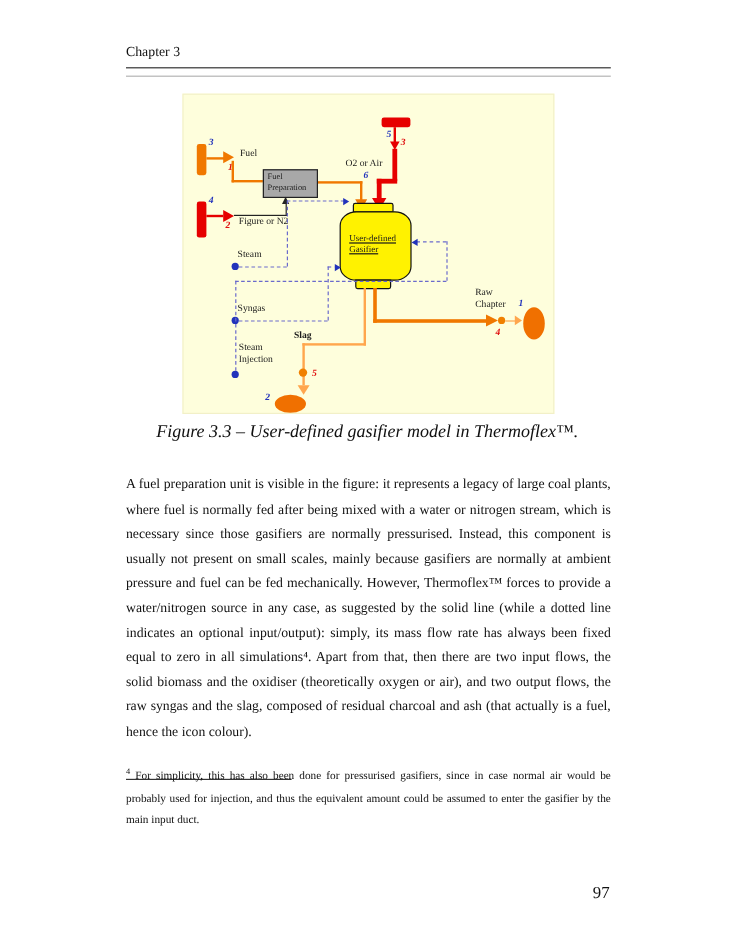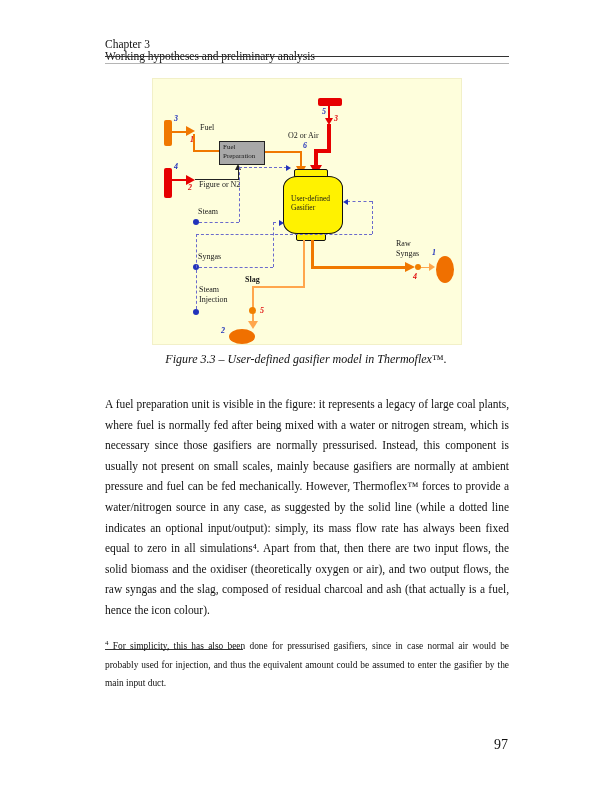--- a/index.html
+++ b/index.html
@@ -3,53 +3,52 @@
 <meta charset="utf-8">
 <style>
   html,body{margin:0;padding:0;}
   body{background:#777;}
   .page{
     position:relative; width:612px; height:792px; background:#ffffff;
     margin:0 auto; overflow:hidden;
     font-family:"Liberation Serif","DejaVu Serif",serif; color:#111;
   }
   
-  .header{position:absolute; left:105px; top:38px; width:404px; display:flex; justify-content:flex-start; font-size:11.5px;flex-direction:column;}
+  .header{position:absolute; left:105px; top:38px; width:404px; display:flex; justify-content:flex-start; font-size:11.5px;}
   .rule1{position:absolute; left:105px; top:56px; width:404px; border-top:1px solid #333;}
   .rule2{position:absolute; left:105px; top:63px; width:404px; border-top:1px solid #b5b5b5;}
   
   .fig{position:absolute; left:152px; top:78px; width:310px; height:267px; background:#fefedc; border:1px solid #f2f0c8; box-sizing:border-box;}
   .fig *{position:absolute; box-sizing:border-box;}
   .lbl{font-size:8px; color:#1a1a1a; white-space:nowrap; line-height:1.25;}
   .ml{white-space:pre-line;}
   .nb{font-size:8px; font-style:italic; font-weight:bold; color:#2233bb; line-height:1;}
   .nr{font-size:8px; font-style:italic; font-weight:bold; color:#e01010; line-height:1;}
   .bar{border-radius:2px;}
   .dot{border-radius:50%;}
   .dashh{border-top:1px dashed #6a6acc; height:0;}
   .dashv{border-left:1px dashed #6a6acc; width:0;}
   .tri{width:0;height:0;}
   
-  .caption{position:absolute; left:0; top:352px; width:612px; text-align:center; font-style:italic; font-size:12px;}
+  .caption{position:absolute; left:0; top:352px; width:612px; text-align:center; font-style:italic; font-size:15px;}
   
   .body-par{position:absolute; left:105px; top:394px; width:404px; font-size:11.45px; line-height:20.6px; text-align:justify;}
   
   .fn-rule{position:absolute; left:105px; top:649px; width:138px; border-top:1px solid #333;}
   .footnote{position:absolute; left:105px; top:634px; width:404px; font-size:9.4px; line-height:18.6px; text-align:justify;}
   .footnote sup{font-size:7px;}
   .pageno{position:absolute; left:478px; top:737px; width:30px; text-align:right; font-size:14px;}
 </style>
 </head>
 <body>
 
 <div class="page">
 
   <div class="header">
     <span>Chapter 3</span>
-    <span>Working hypotheses and preliminary analysis</span>
   </div>
   <div class="rule1"></div>
   <div class="rule2"></div>
 
   <div class="fig">
 
     <div class="bar" style="left:11px;top:41px;width:8px;height:26px;background:#f07800;"></div>
     <span class="nb" style="left:21px;top:36px;">3</span>
     <div style="left:19px;top:52px;width:15px;height:2px;background:#f07800;"></div>
     <div class="tri" style="left:33px;top:47px;border-top:5px solid transparent;border-bottom:5px solid transparent;border-left:9px solid #f07800;"></div>
@@ -80,21 +79,21 @@
     <div class="tri" style="left:172px;top:39px;border-left:4px solid transparent;border-right:4px solid transparent;border-top:7px solid #e60000;"></div>
     <span class="nr" style="left:181px;top:36px;">3</span>
     <div style="left:174px;top:45px;width:4px;height:27px;background:#e60000;"></div>
     <div style="left:161px;top:70px;width:17px;height:4px;background:#e60000;"></div>
     <div style="left:161px;top:70px;width:4px;height:17px;background:#e60000;"></div>
     <div class="tri" style="left:157px;top:86px;border-left:6px solid transparent;border-right:6px solid transparent;border-top:10px solid #e60000;"></div>
     <span class="lbl" style="left:135px;top:52px;">O2 or Air</span>
     <span class="nb" style="left:150px;top:63px;">6</span>
 
     <div style="left:141px;top:90px;width:34px;height:8px;background:#fff200;border:1px solid #111;border-radius:2px 2px 0 0;"></div>
-    <div class="lbl ml" style="left:130px;top:97px;width:60px;height:58px;background:#fff200;border:1px solid #111;border-radius:14px/12px;font-size:7.5px;padding:17px 0 0 7px;white-space:pre-line;">User-defined
+    <div class="lbl ml" style="left:130px;top:97px;width:60px;height:58px;background:#fff200;border:1px solid #111;border-radius:14px/12px;font-size:7.5px;padding:17px 0 0 7px;white-space:pre-line;text-decoration:underline;">User-defined
 Gasifier</div>
     <div style="left:143px;top:154px;width:30px;height:8px;background:#fff200;border:1px solid #111;border-radius:0 0 2px 2px;"></div>
 
     <div class="dashh" style="left:86px;top:88px;width:48px;"></div>
     <div class="tri" style="left:133px;top:85.5px;border-top:3px solid transparent;border-bottom:3px solid transparent;border-left:5px solid #2233bb;"></div>
     <div class="dashv" style="left:86px;top:88px;height:55px;"></div>
     <div class="dot" style="left:40px;top:140px;width:6px;height:6px;background:#2233bb;"></div>
     <div class="dashh" style="left:46px;top:143px;width:40px;"></div>
     <span class="lbl" style="left:45px;top:128px;">Steam</span>
 
@@ -127,21 +126,21 @@
     <div style="left:158px;top:161px;width:3px;height:29px;background:#f07800;"></div>
     <div style="left:158px;top:187px;width:94px;height:3px;background:#f07800;"></div>
     <div class="tri" style="left:252px;top:183px;border-top:5.5px solid transparent;border-bottom:5.5px solid transparent;border-left:10px solid #f07800;"></div>
     <div class="dot" style="left:262px;top:185px;width:6px;height:6px;background:#f08000;"></div>
     <span class="nr" style="left:260px;top:194px;">4</span>
     <div style="left:268px;top:187.5px;width:9px;height:1.5px;background:#ffa64d;"></div>
     <div class="tri" style="left:276px;top:184px;border-top:4px solid transparent;border-bottom:4px solid transparent;border-left:6px solid #ffa64d;"></div>
     <span class="nb" style="left:279px;top:170px;">1</span>
     <div class="dot" style="left:283px;top:177px;width:18px;height:27px;background:#f07000;"></div>
     <span class="lbl ml" style="left:243px;top:160px;">Raw
-Syngas</span>
+Chapter</span>
   </div>
 
   <div class="caption">Figure 3.3 – User-defined gasifier model in Thermoflex™.</div>
 
   <div class="body-par">A fuel preparation unit is visible in the figure: it represents a legacy of large coal plants, where fuel is normally fed after being mixed with a water or nitrogen stream, which is necessary since those gasifiers are normally pressurised. Instead, this component is usually not present on small scales, mainly because gasifiers are normally at ambient pressure and fuel can be fed mechanically. However, Thermoflex™ forces to provide a water/nitrogen source in any case, as suggested by the solid line (while a dotted line indicates an optional input/output): simply, its mass flow rate has always been fixed equal to zero in all simulations⁴. Apart from that, then there are two input flows, the solid biomass and the oxidiser (theoretically oxygen or air), and two output flows, the raw syngas and the slag, composed of residual charcoal and ash (that actually is a fuel, hence the icon colour).</div>
 
   <div class="fn-rule"></div>
   <div class="footnote"><sup>4</sup><span> For simplicity, this has also been done for pressurised gasifiers, since in case normal air would be probably used for injection, and thus the equivalent amount could be assumed to enter the gasifier by the main input duct.</span></div>
 
   <div class="pageno">97</div>

